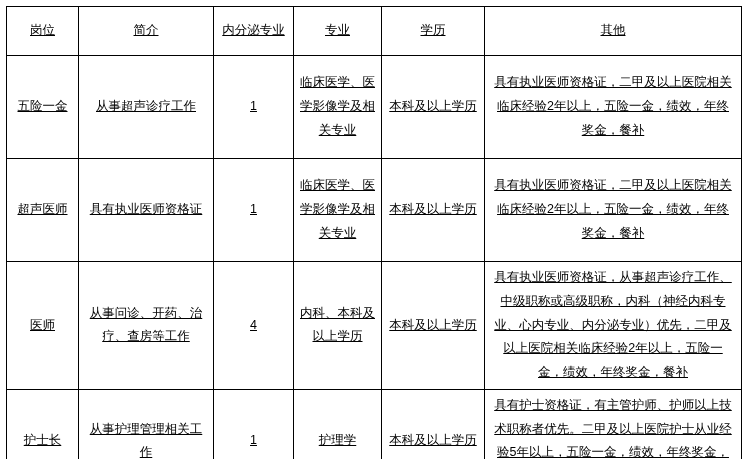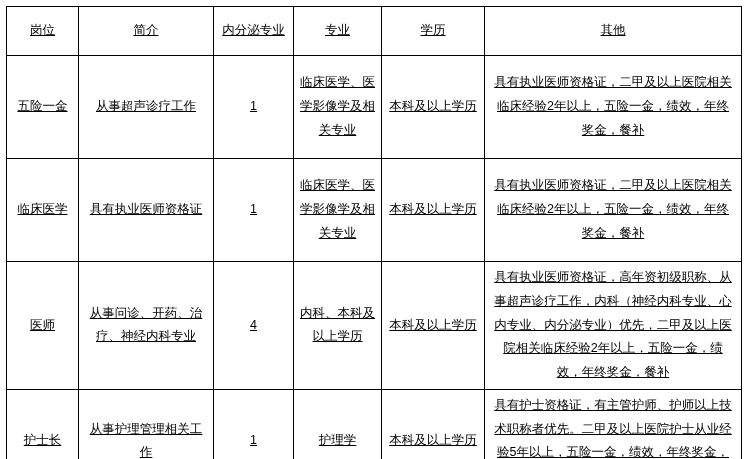--- a/index.html
+++ b/index.html
@@ -79,34 +79,34 @@
     <tbody>
       <tr class="row-tall">
         <td>五险一金</td>
         <td>从事超声诊疗工作</td>
         <td>1</td>
         <td>临床医学、医学影像学及相关专业</td>
         <td>本科及以上学历</td>
         <td class="cell-other">具有执业医师资格证，二甲及以上医院相关临床经验2年以上，五险一金，绩效，年终奖金，餐补</td>
       </tr>
       <tr class="row-tall">
-        <td>临床医学</td>
+        <td>超声医师</td>
         <td>具有执业医师资格证</td>
         <td>1</td>
         <td>临床医学、医学影像学及相关专业</td>
         <td>本科及以上学历</td>
         <td class="cell-other">具有执业医师资格证，二甲及以上医院相关临床经验2年以上，五险一金，绩效，年终奖金，餐补</td>
       </tr>
       <tr class="row-big">
         <td>医师</td>
-        <td>从事问诊、开药、治疗、神经内科专业</td>
+        <td>从事问诊、开药、治疗、查房等工作</td>
         <td>4</td>
         <td>内科、本科及以上学历</td>
         <td>本科及以上学历</td>
-        <td class="cell-other">具有执业医师资格证，高年资初级职称、从事超声诊疗工作，内科（神经内科专业、心内专业、内分泌专业）优先，二甲及以上医院相关临床经验2年以上，五险一金，绩效，年终奖金，餐补</td>
+        <td class="cell-other">具有执业医师资格证，从事超声诊疗工作、中级职称或高级职称，内科（神经内科专业、心内专业、内分泌专业）优先，二甲及以上医院相关临床经验2年以上，五险一金，绩效，年终奖金，餐补</td>
       </tr>
       <tr class="row-mid">
         <td>护士长</td>
         <td>从事护理管理相关工作</td>
         <td>1</td>
         <td>护理学</td>
         <td>本科及以上学历</td>
         <td class="cell-other">具有护士资格证，有主管护师、护师以上技术职称者优先。二甲及以上医院护士从业经验5年以上，五险一金，绩效，年终奖金，餐补</td>
       </tr>
     </tbody>

